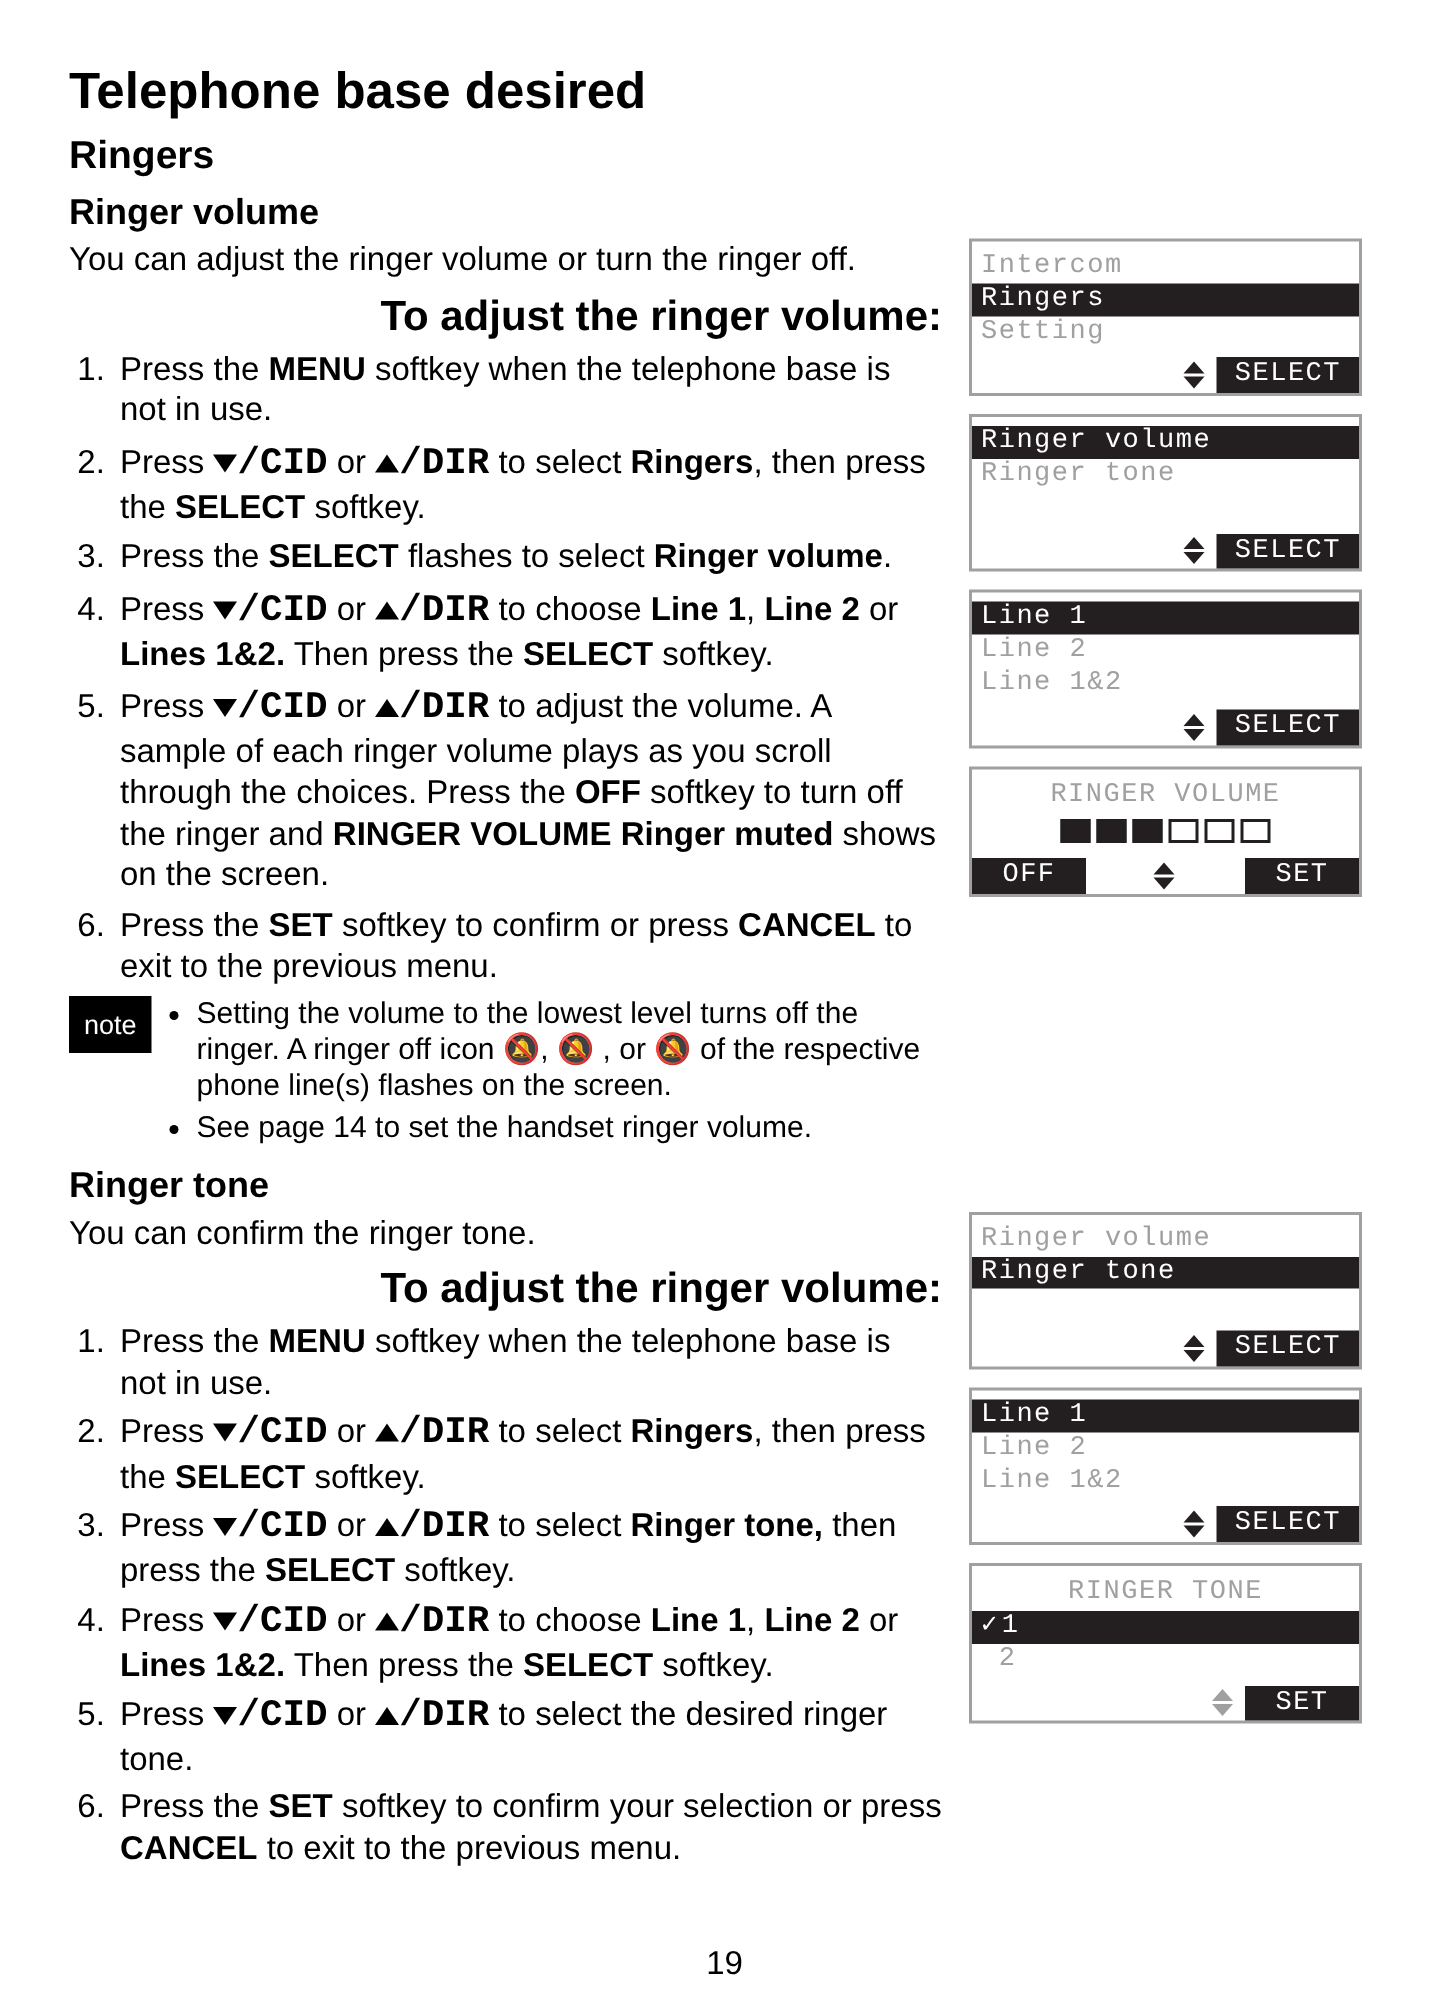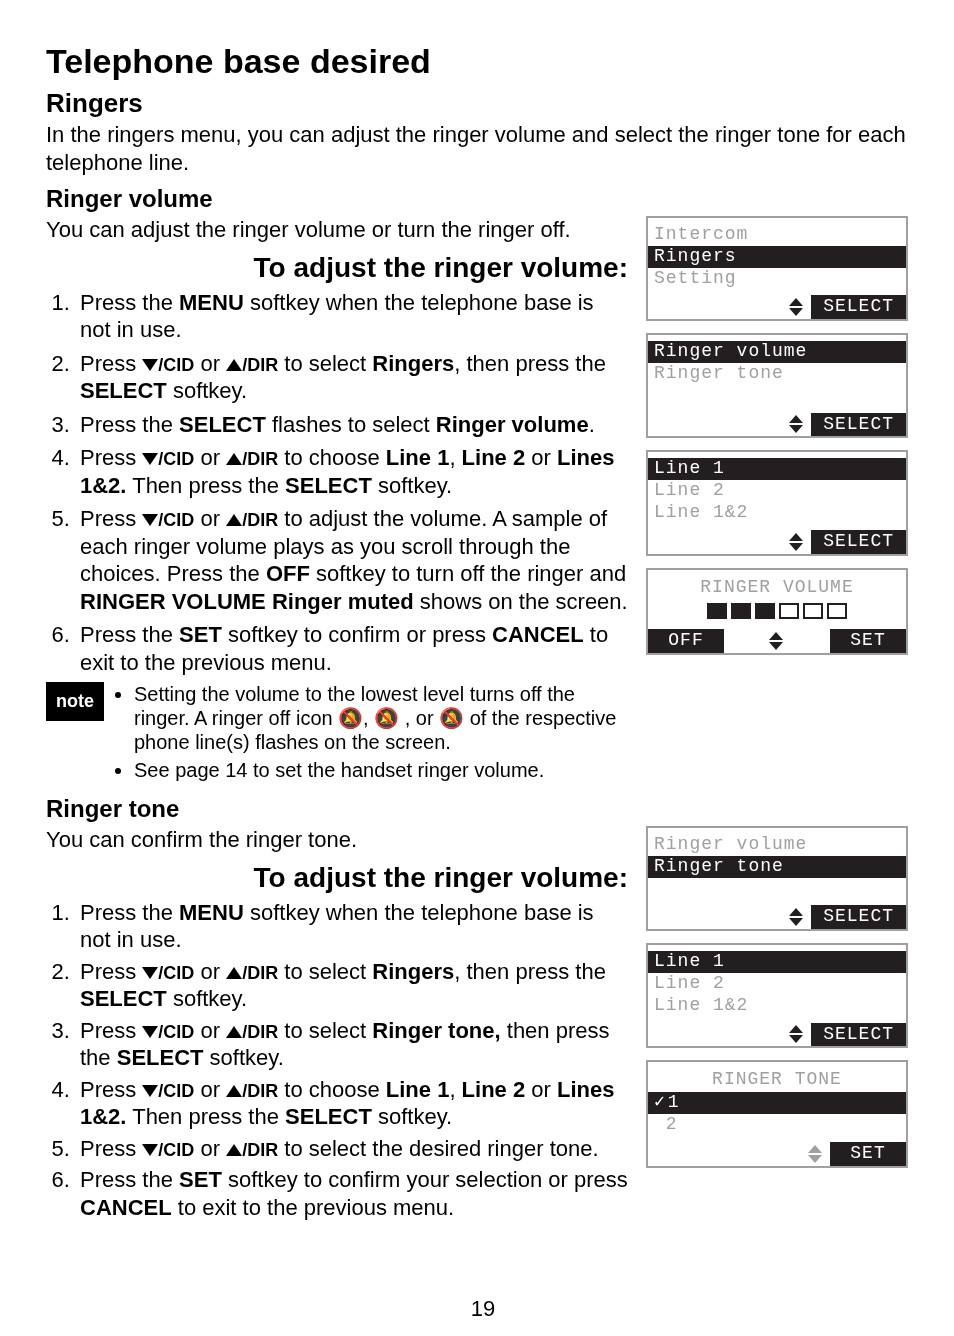--- a/index.html
+++ b/index.html
@@ -21,27 +21,27 @@
   h2.sub{font-size:26px;font-weight:bold;margin:2px 0 2px 0;}
   h3.sub2{font-size:24px;font-weight:bold;margin:8px 0 2px 0;}
   h4.sub3{font-size:28px;font-weight:bold;margin:6px 0 4px 0;text-align:right;}
   p.flow{margin:0 0 4px 0;}
   .two-col{display:flex;gap:18px;}
   .col-left{flex:1;}
   .col-right{width:262px;}
   ol{margin:4px 0 4px 0;padding-left:30px;}
   ol>li{margin-bottom:6px;padding-left:4px;}
   .boldk{font-weight:bold;}
-  .smallcap{font-variant:small-caps;font-weight:bold;font-size:18px;}
+  .smallcap{font-variant:small-caps;font-weight:bold;font-size:25px;font-family:Liberation Mono, monospace;}
   .tri{display:inline-block;vertical-align:middle;}
   .tri-down{width:0;height:0;border-left:8px solid transparent;border-right:8px solid transparent;border-top:12px solid #000;}
   .tri-up{width:0;height:0;border-left:8px solid transparent;border-right:8px solid transparent;border-bottom:12px solid #000;}
   .bell-off{font-size:20px;}
   .note-row{display:flex;gap:12px;margin-top:6px;}
-  .note-badge{background:#000;color:#fff;font-size:18px;font-weight:bold;padding:8px 10px;height:fit-content;}
+  .note-badge{background:#000;color:#fff;font-size:18px;font-weight:normal;padding:8px 10px;height:fit-content;}
   .note-body{font-size:20px;line-height:1.2;}
   .note-body ul{margin:0;padding-left:18px;}
   .note-body li{margin-bottom:4px;}
   .pg-num{position:absolute;bottom:14px;left:12px;right:0;text-align:center;font-size:22px;}
   .lcd{
     border:2px solid #a0a0a0;
     box-sizing:border-box;
     margin-bottom:12px;
     padding:6px 0 0 0;
     font-family:"Courier New", monospace;
@@ -70,21 +70,20 @@
   .tight li{margin-bottom:4px;}
 </style>
 </head>
 <body>
 
 <div class="page">
 
   <h1 class="title">Telephone base desired</h1>
 
   <h2 class="sub">Ringers</h2>
-  <p class="flow">In the ringers menu, you can adjust the ringer volume and select the ringer tone for each telephone line.</p>
 
   <h3 class="sub2">Ringer volume</h3>
 
   <div class="two-col">
     <div class="col-left">
       <p class="flow">You can adjust the ringer volume or turn the ringer off.</p>
       <h4 class="sub3">To adjust the ringer volume:</h4>
       <ol>
         <li>
           <span>Press the </span><span class="boldk">MENU</span><span> softkey when the telephone base is not in use.</span>

